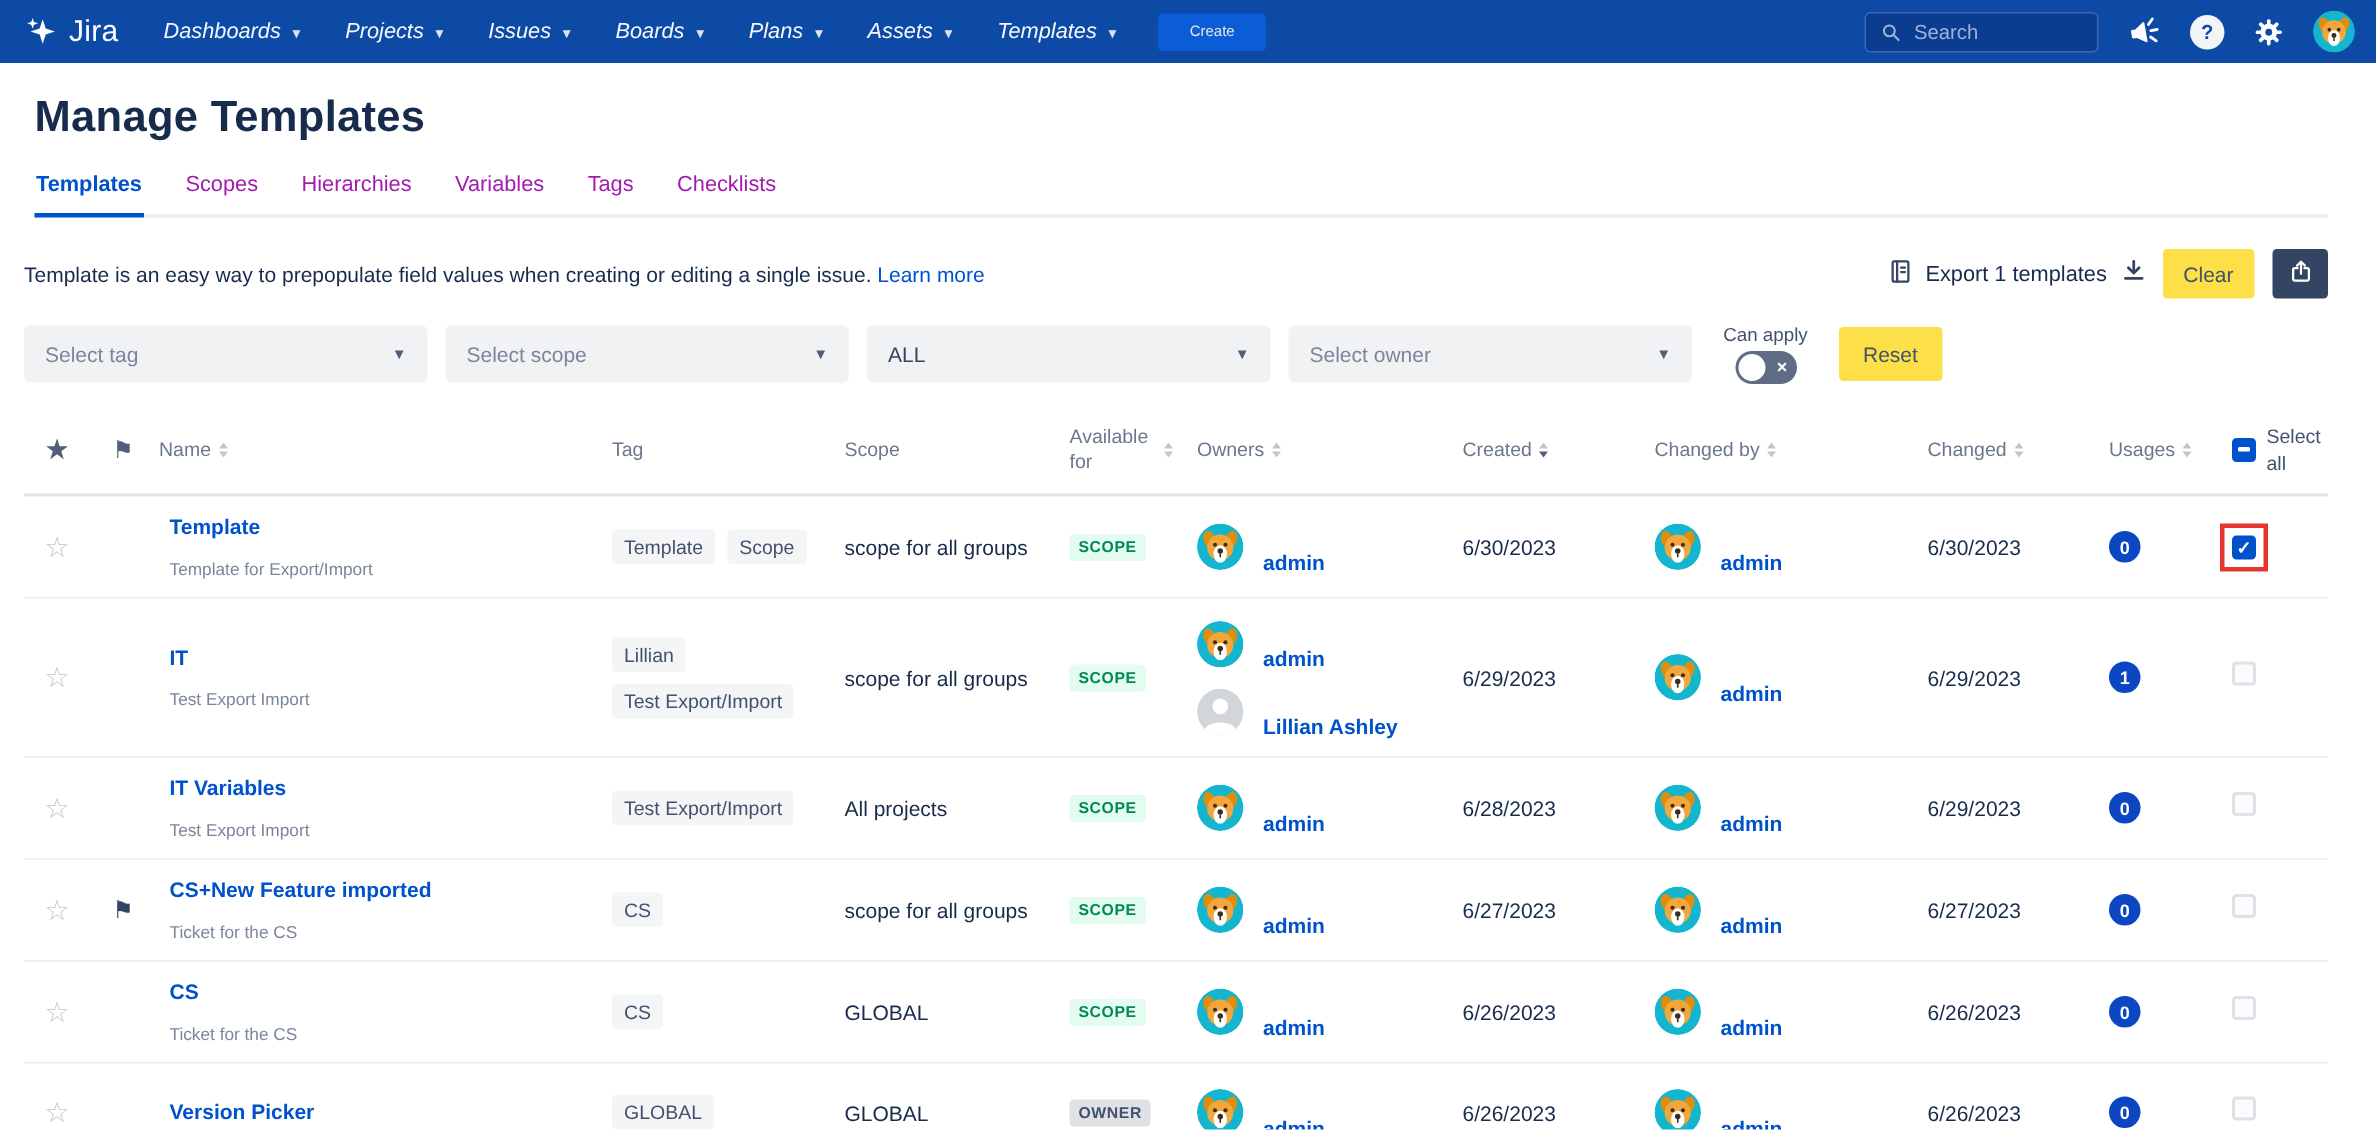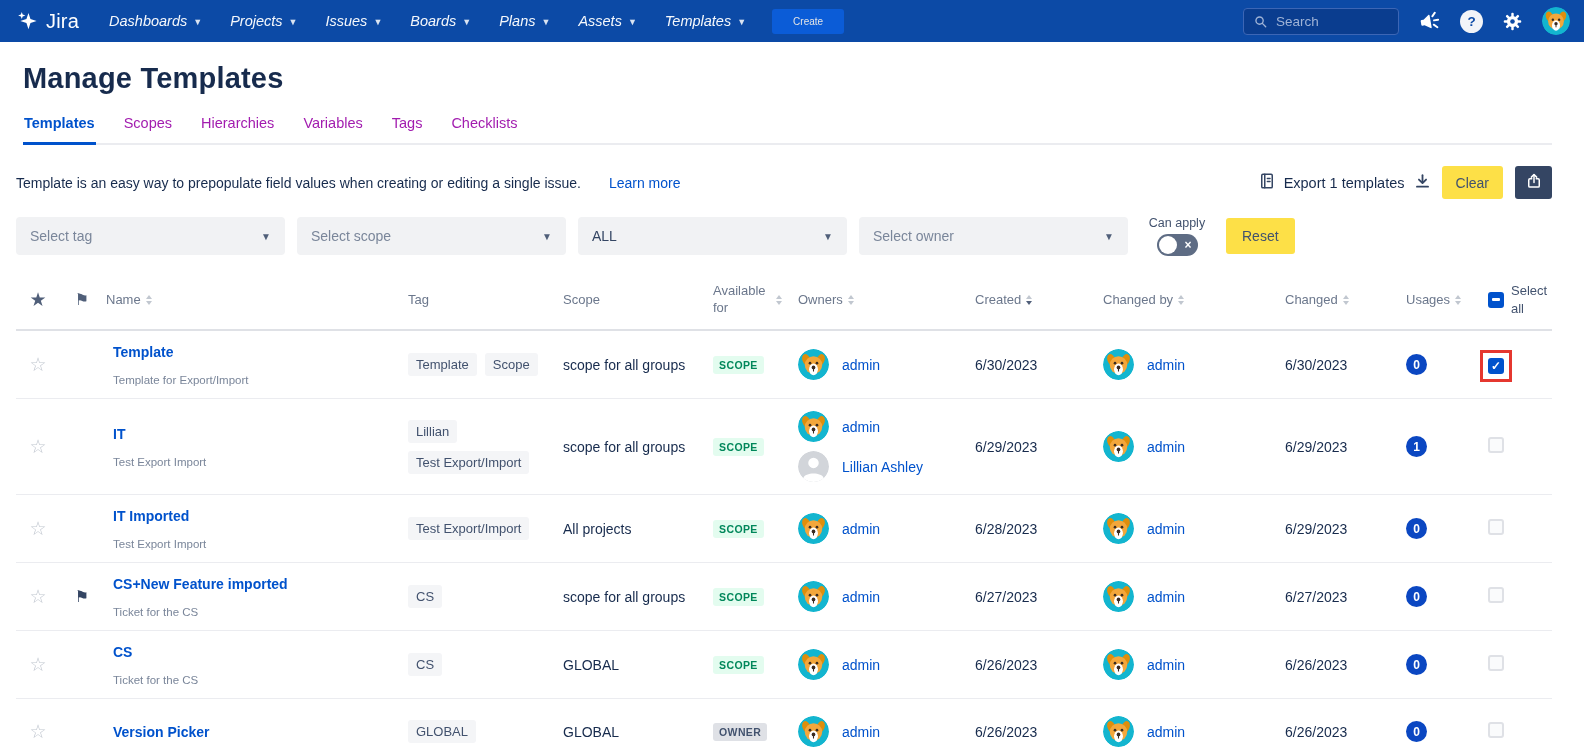--- a/index.html
+++ b/index.html
@@ -32,21 +32,21 @@
   .avatar svg{ width:100%; height:100%; }
   
   main{ padding:0 32px 0 16px; }
   h1{ margin:20px 0 0 7px; font-size:29px; font-weight:700; color:#172B4D; letter-spacing:.2px; }
   .tabs{ display:flex; gap:27px; margin:20px 0 0 7px; border-bottom:2px solid #EBECF0; }
   .tab{ font-size:14.5px; color:#a21caf; padding:0 1px 11px; cursor:pointer; border-bottom:3px solid transparent; margin-bottom:-2px; }
   .tab.active{ color:var(--accent,#0052CC); font-weight:700; border-bottom-color:var(--accent,#0052CC); }
   
   .desc-row{ display:flex; align-items:center; justify-content:space-between; margin-top:21px; }
   .desc-text{ font-size:14px; color:#172B4D; }
-  .desc-text a{ color:var(--accent,#0052CC); text-decoration:none; cursor:pointer;margin-left:24px; }
+  .desc-text a{ color:var(--accent,#0052CC); text-decoration:none; cursor:pointer; }
   .export-area{ display:flex; align-items:center; gap:10px; }
   .export-lbl{ display:flex; align-items:center; gap:8px; font-size:14.5px; color:#172B4D; cursor:pointer; }
   .btn{ font-family:inherit; border:none; border-radius:3px; cursor:pointer; font-size:14px;
     color:#42526E; background:#fde047; height:33px; padding:0 14px; font-weight:500; }
   .share-btn{ width:37px; height:33px; background:#344563; border:none; border-radius:3px;
     display:flex; align-items:center; justify-content:center; cursor:pointer; margin-left:2px; }
   
   .filters{ display:flex; align-items:center; gap:12px; margin-top:17px; }
   .fbox{ flex:0 0 269px; height:38px; background:#F1F2F4; border-radius:4px; display:flex;
     align-items:center; justify-content:space-between; padding:0 14px; cursor:pointer; }
@@ -86,21 +86,21 @@
   .name-desc{ margin-top:13px; font-size:11.5px; color:#7A869A; }
   .c-tags{ display:flex; flex-wrap:wrap; gap:8px; align-items:center; }
   .chip{ background:#F4F5F7; color:#42526E; font-size:13px; padding:4px 8px; border-radius:3px; white-space:nowrap; }
   .c-scope{ font-size:14px; color:#172B4D; }
   .badge{ display:inline-block; background:var(--green-bg,#E3FCEF); color:var(--green-text,#00875A);
     font-size:10.5px; font-weight:700; letter-spacing:.4px; padding:3px 6px; border-radius:3px; }
   .badge.badge-gray{ background:var(--gray-badge-bg,#DFE1E6); color:#42526E; }
   .c-owners,.c-changedby{ display:flex; flex-direction:column; gap:9px; }
   .owner{ display:flex; align-items:center; gap:13px; }
   .owner .avatar{ width:31px; height:31px; }
-  .user-link{ font-size:14px; font-weight:400; color:var(--accent,#0052CC); text-decoration:none; cursor:pointer; white-space:nowrap; }
+  .user-link{ font-size:14px; font-weight:700; color:var(--accent,#0052CC); text-decoration:none; cursor:pointer; white-space:nowrap;margin-top:20px; }
   .c-created,.c-changed{ font-size:14px; color:#172B4D; padding-left:10px; }
   .c-usages{ padding-left:8px; }
   .usage-badge{ display:inline-flex; align-items:center; justify-content:center; width:21px; height:21px;
     border-radius:50%; background:var(--usage-bg,#0B47C2); color:#fff; font-size:12px; font-weight:700; }
   .c-select{ padding-left:18px; }
   .cbwrap{ position:relative; display:inline-flex; }
   .cbwrap.annotated{ outline:3px solid var(--annotation,#E5372F); outline-offset:5px; }
   .checkbox{ width:16px; height:16px; border-radius:3px; background:#FAFBFC; border:2px solid #DFE1E6;
     cursor:pointer; display:inline-flex; align-items:center; justify-content:center; }
   .checkbox.checked{ background:var(--accent,#0052CC); border-color:var(--accent,#0052CC);
@@ -462,21 +462,21 @@
     <div class="c c-select">
       <span class="cbwrap">
         <span class="checkbox"></span>
       </span>
     </div>
   </div>
         <div class="trow">
     <div class="c c-star"><span class="star">☆</span></div>
     <div class="c c-flag"><span class="flag" style="visibility: hidden;">⚑</span></div>
     <div class="c c-name">
-      <a class="name-link">IT Imported</a>
+      <a class="name-link">IT Variables</a>
       <div class="name-desc">Test Export Import</div>
     </div>
     <div class="c c-tags">
             <span class="chip">Test Export/Import</span>
           </div>
     <div class="c c-scope">All projects</div>
     <div class="c c-avail"><span class="badge">SCOPE</span></div>
     <div class="c c-owners">
             <div class="owner">
               <span class="avatar">

